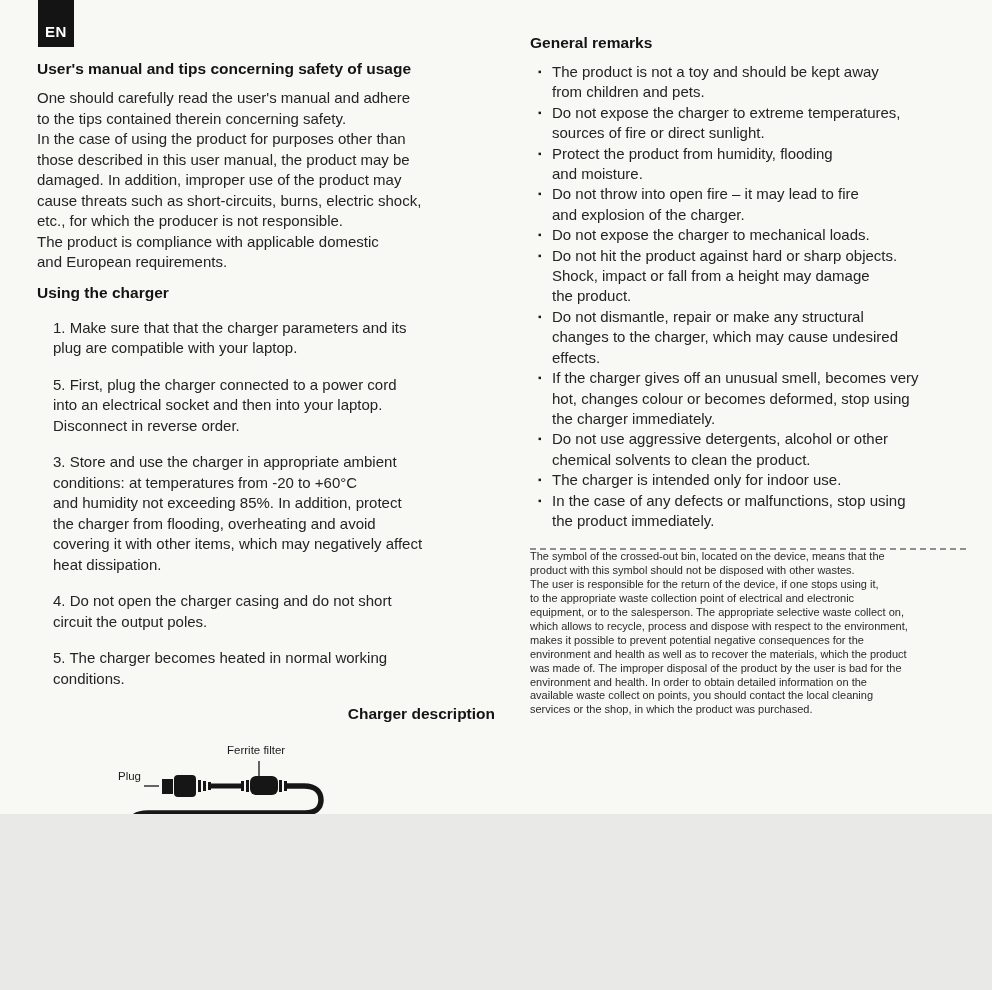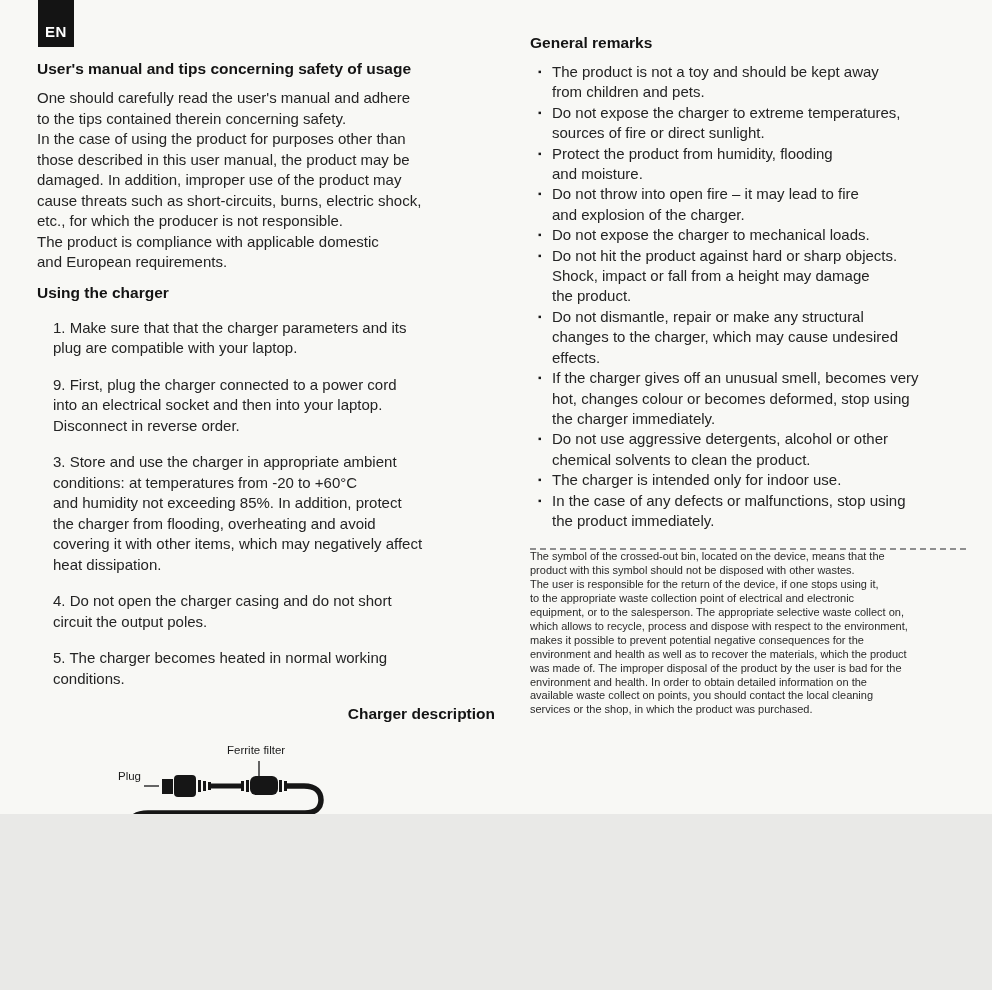--- a/index.html
+++ b/index.html
@@ -66,21 +66,21 @@
 damaged. In addition, improper use of the product may
 cause threats such as short-circuits, burns, electric shock,
 etc., for which the producer is not responsible.
 The product is compliance with applicable domestic
 and European requirements.</p>
 
     <p class="h h2">Using the charger</p>
     <div class="steps">
       <p class="body-text">1. Make sure that that the charger parameters and its
 plug are compatible with your laptop.</p>
-      <p class="body-text">9. First, plug the charger connected to a power cord
+      <p class="body-text">5. First, plug the charger connected to a power cord
 into an electrical socket and then into your laptop.
 Disconnect in reverse order.</p>
       <p class="body-text">3. Store and use the charger in appropriate ambient
 conditions: at temperatures from -20 to +60°C
 and humidity not exceeding 85%. In addition, protect
 the charger from flooding, overheating and avoid
 covering it with other items, which may negatively affect
 heat dissipation.</p>
       <p class="body-text">4. Do not open the charger casing and do not short
 circuit the output poles.</p>

